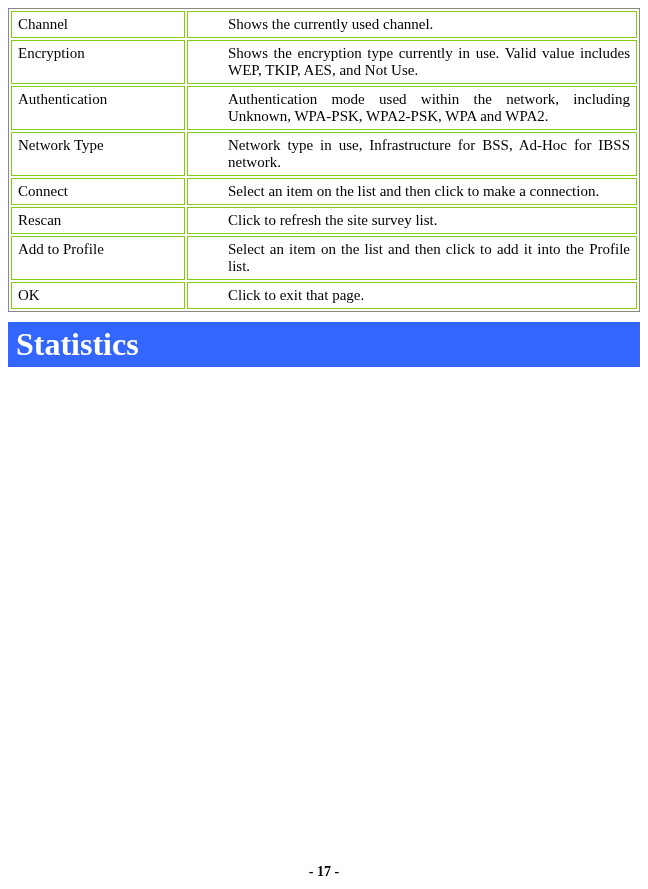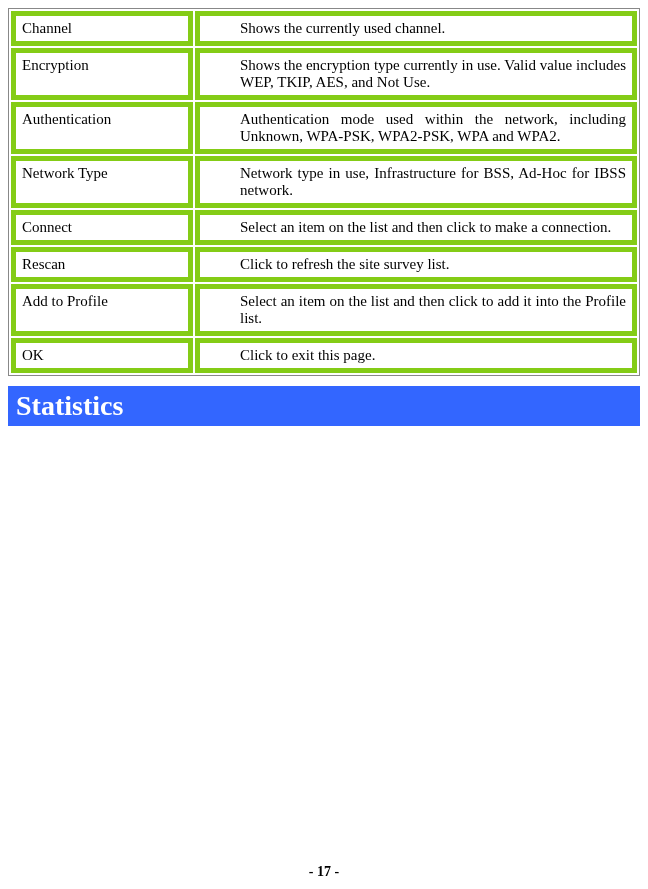--- a/index.html
+++ b/index.html
@@ -13,38 +13,38 @@
       background: #fff;
     }
     table.param-table {
       border-collapse: separate;
       border-spacing: 2px;
       width: 100%;
       border: 1px solid #888;
       background: #fff;
     }
     table.param-table td {
-      border: 5px solid #84cc16;
+      border: 1px solid #84cc16;
       padding: 4px 6px;
       vertical-align: top;
       background: #fff;
     }
     table.param-table td.label-cell {
       width: 160px;
       white-space: nowrap;
     }
     table.param-table td.desc-cell {
       text-align: justify;
       padding-left: 40px;
     }
     .section-heading {
       background: #3366ff;
       color: #fff;
       font-weight: bold;
-      font-size: 28px;
+      font-size: 32px;
       padding: 4px 8px;
       margin-top: 10px;
       margin-bottom: 12px;
       font-family: "Times New Roman", Times, serif;
     }
     .body-text {
       font-size: 16px;
       line-height: 2.2;
       text-align: justify;
       margin: 0 4px;
@@ -94,21 +94,21 @@
       <tr>
         <td class="label-cell">Rescan</td>
         <td class="desc-cell">Click to refresh the site survey list.</td>
       </tr>
       <tr>
         <td class="label-cell">Add to Profile</td>
         <td class="desc-cell">Select an item on the list and then click to add it into the Profile list.</td>
       </tr>
       <tr>
         <td class="label-cell">OK</td>
-        <td class="desc-cell">Click to exit this page.</td>
+        <td class="desc-cell">Click to exit that page.</td>
       </tr>
     </tbody>
   </table>
 
   <div class="section-heading">Statistics</div>
 
 
   <div class="page-footer">- 17 -</div>
 
 </div>

